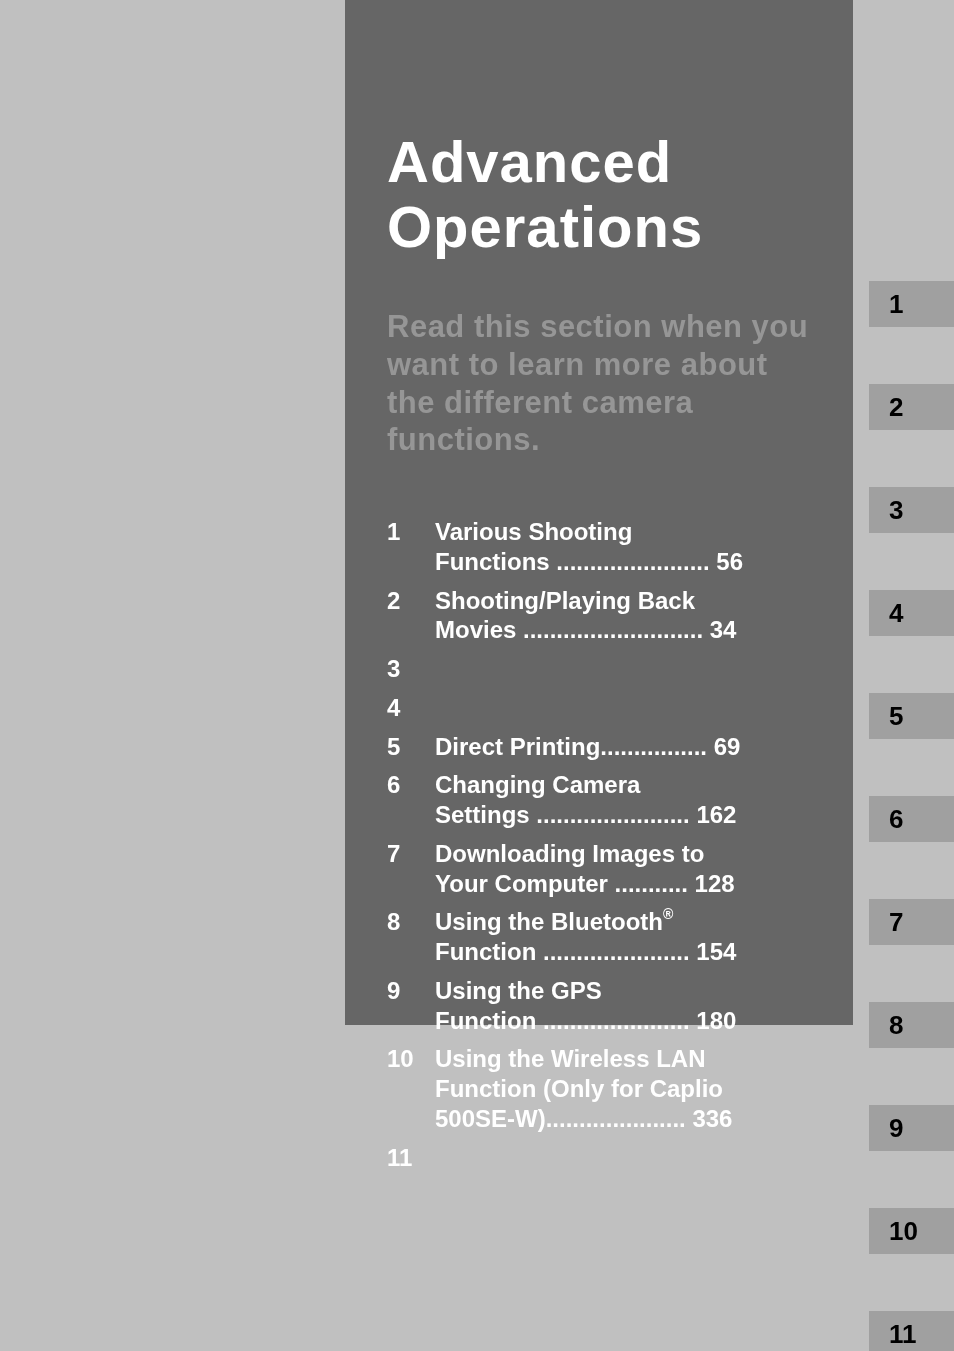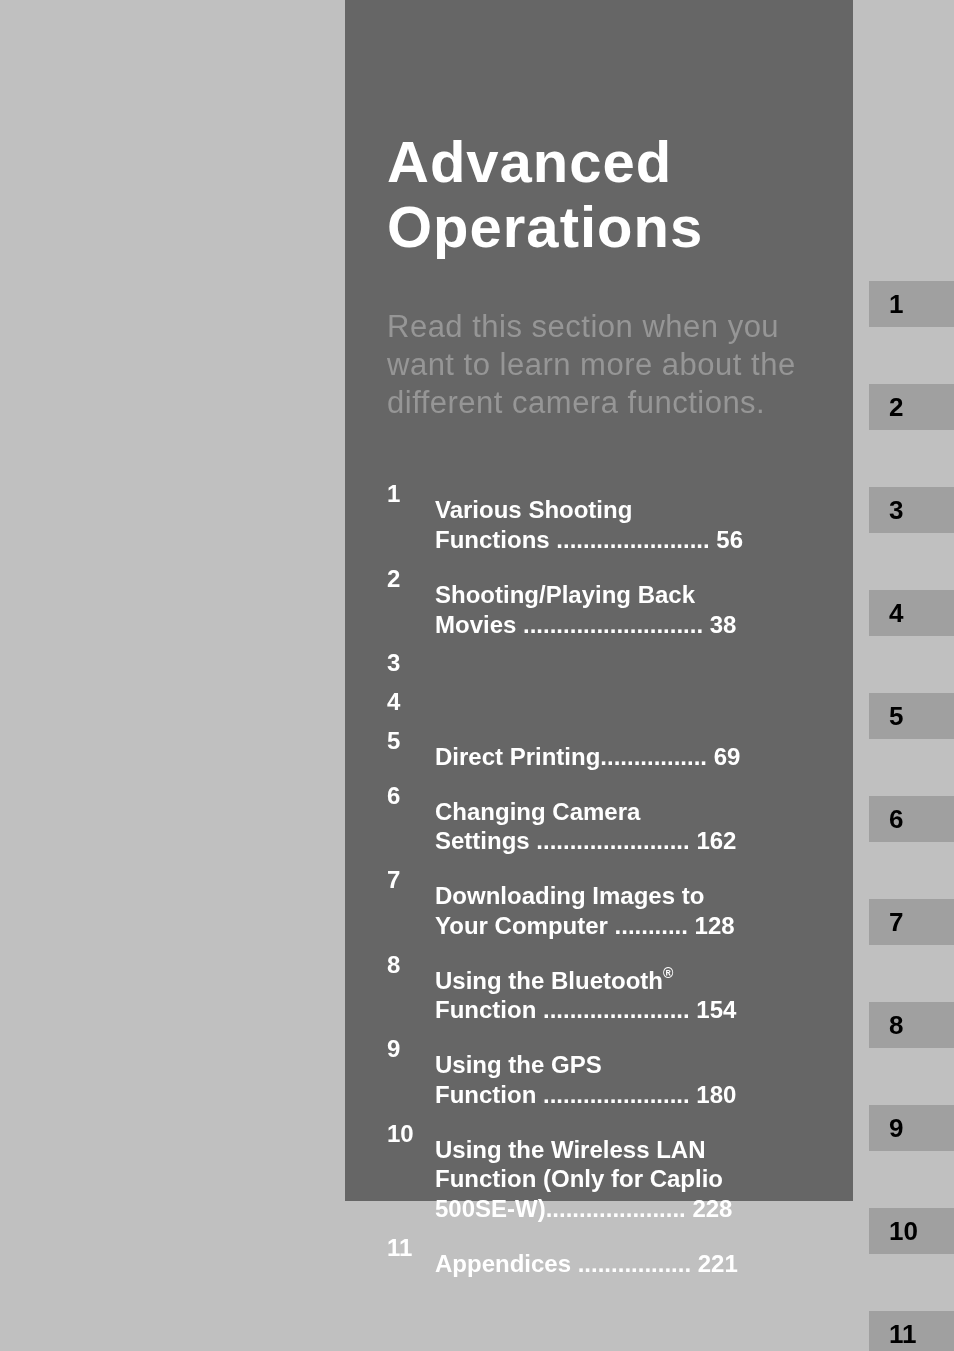--- a/index.html
+++ b/index.html
@@ -13,35 +13,35 @@
       background: #c0c0c0;
       font-family: Arial, Helvetica, sans-serif;
       position: relative;
       overflow: hidden;
     }
     .main-column {
       position: absolute;
       left: 345px;
       top: 0;
       width: 508px;
-      height: 1201px;
+      height: 1025px;
       background: #666666;
       padding: 130px 42px 60px 42px;
     }
     .title {
       font-size: 58px;
       font-weight: 900;
       color: #ffffff;
       line-height: 1.12;
       margin-bottom: 48px;
       letter-spacing: 1px;
     }
     .subtitle {
       font-size: 31px;
-      font-weight: 400;
+      font-weight: 700;
       color: #969696;
       line-height: 1.22;
       margin-bottom: 58px;
       letter-spacing: 0.5px;
     }
     .toc {
       padding-left: 0px;
     }
     .toc-row {
       display: flex;
@@ -52,21 +52,20 @@
       margin-bottom: 9px;
       align-items: flex-start;
     }
     .toc-num {
       min-width: 48px;
       flex-shrink: 0;
     }
     .toc-label {
       flex: 1;
       white-space: pre-line;
-      margin-top: 16px;
     }
     .toc-sup {
       font-size: 14px;
       vertical-align: super;
       position: relative;
       top: -2px;
     }
     .tabs {
       position: absolute;
       right: 0;
@@ -97,21 +96,21 @@
 
     <div class="toc-row">
       <span class="toc-num">1</span>
       <span class="toc-label">Various Shooting
 Functions ....................... 56</span>
     </div>
 
     <div class="toc-row">
       <span class="toc-num">2</span>
       <span class="toc-label">Shooting/Playing Back
-Movies ........................... 38</span>
+Movies ........................... 34</span>
     </div>
 
     <div class="toc-row">
       <span class="toc-num">3</span>
     </div>
 
     <div class="toc-row">
       <span class="toc-num">4</span>
     </div>
 
@@ -140,26 +139,25 @@
     <div class="toc-row">
       <span class="toc-num">9</span>
       <span class="toc-label">Using the GPS
 Function ...................... 180</span>
     </div>
 
     <div class="toc-row">
       <span class="toc-num">10</span>
       <span class="toc-label">Using the Wireless LAN
 Function (Only for Caplio
-500SE-W)..................... 228</span>
+500SE-W)..................... 336</span>
     </div>
 
     <div class="toc-row">
       <span class="toc-num">11</span>
-      <span class="toc-label">Appendices ................. 221</span>
     </div>
 
   </div>
 </div>
 
 <div class="tabs">
   <div class="tab">1</div>
   <div class="tab">2</div>
   <div class="tab">3</div>
   <div class="tab">4</div>

